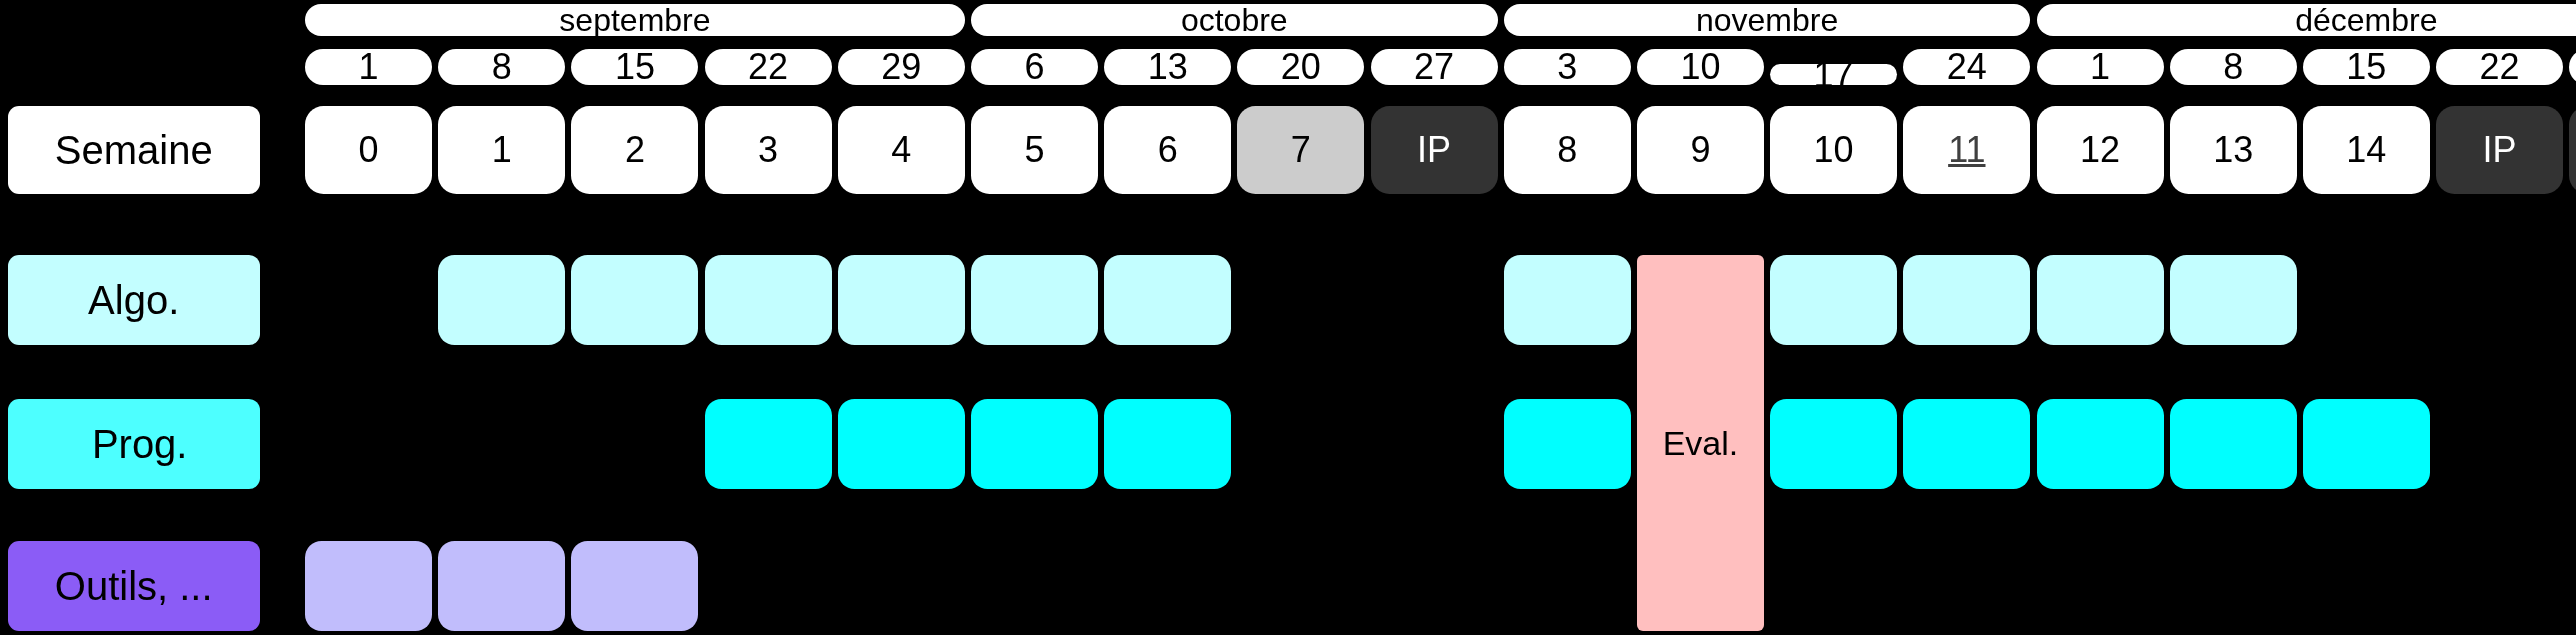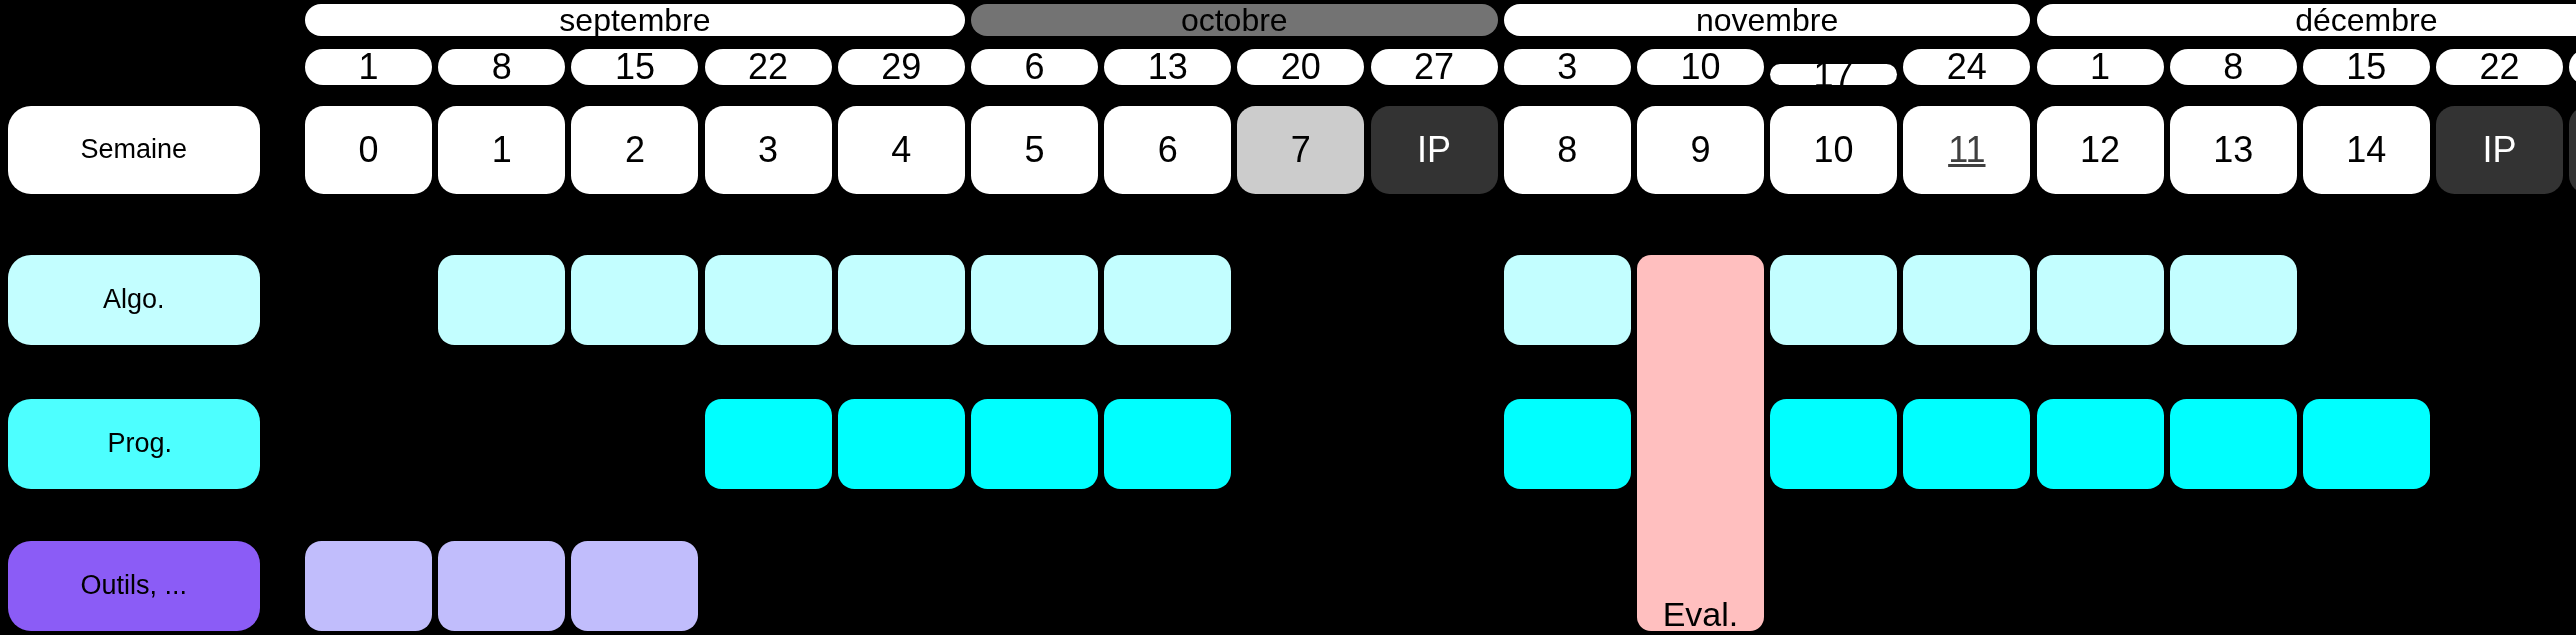--- a/index.html
+++ b/index.html
@@ -29,40 +29,40 @@
     display: flex;
     align-items: center;
     justify-content: center;
     line-height: 1;
     color: #000;
     white-space: nowrap;
   }
   .month   { grid-row: 1; border-radius: 16px; font-size: 32px; }
   .date    { grid-row: 3; border-radius: 18px; font-size: 36px; }
   .week    { grid-row: 5; border-radius: 18.5px; font-size: 36px; }
-  .rowlabel { border-radius: 23px; font-size: 27px; }
+  .rowlabel { border-radius: 11px; font-size: 40px; }
   .act     { border-radius: 16.5px; }
   .evalbar {
     grid-row: 7 / 12;
-    border-radius: 14px;
+    border-radius: 6px;
     font-size: 34px;
     display: flex;
-    align-items: flex-end;
+    align-items: center;
     justify-content: center;
     line-height: 1;
     color: #000;
   }
 </style>
 </head>
 <body>
 
 <div class="board">
   <div class="grid" id="grid">
       <div class="cell month" style="grid-area: 1 / 3 / auto / 8; background: rgb(255, 255, 255);">septembre</div>
-      <div class="cell month" style="grid-area: 1 / 8 / auto / 12; background: #737373;">octobre</div>
+      <div class="cell month" style="grid-area: 1 / 8 / auto / 12; background: #ffffff;">octobre</div>
       <div class="cell month" style="grid-area: 1 / 12 / auto / 16; background: rgb(255, 255, 255);">novembre</div>
       <div class="cell month" style="grid-area: 1 / 16 / auto / 21; background: rgb(255, 255, 255);">décembre</div>
       <div class="cell date" style="grid-area: 3 / 3; background: rgb(255, 255, 255);">1</div>
       <div class="cell date" style="grid-area: 3 / 4; background: rgb(255, 255, 255);">8</div>
       <div class="cell date" style="grid-area: 3 / 5; background: rgb(255, 255, 255);">15</div>
       <div class="cell date" style="grid-area: 3 / 6; background: rgb(255, 255, 255);">22</div>
       <div class="cell date" style="grid-area: 3 / 7; background: rgb(255, 255, 255);">29</div>
       <div class="cell date" style="grid-area: 3 / 8; background: rgb(255, 255, 255);">6</div>
       <div class="cell date" style="grid-area: 3 / 9; background: rgb(255, 255, 255);">13</div>
       <div class="cell date" style="grid-area: 3 / 10; background: rgb(255, 255, 255);">20</div>

